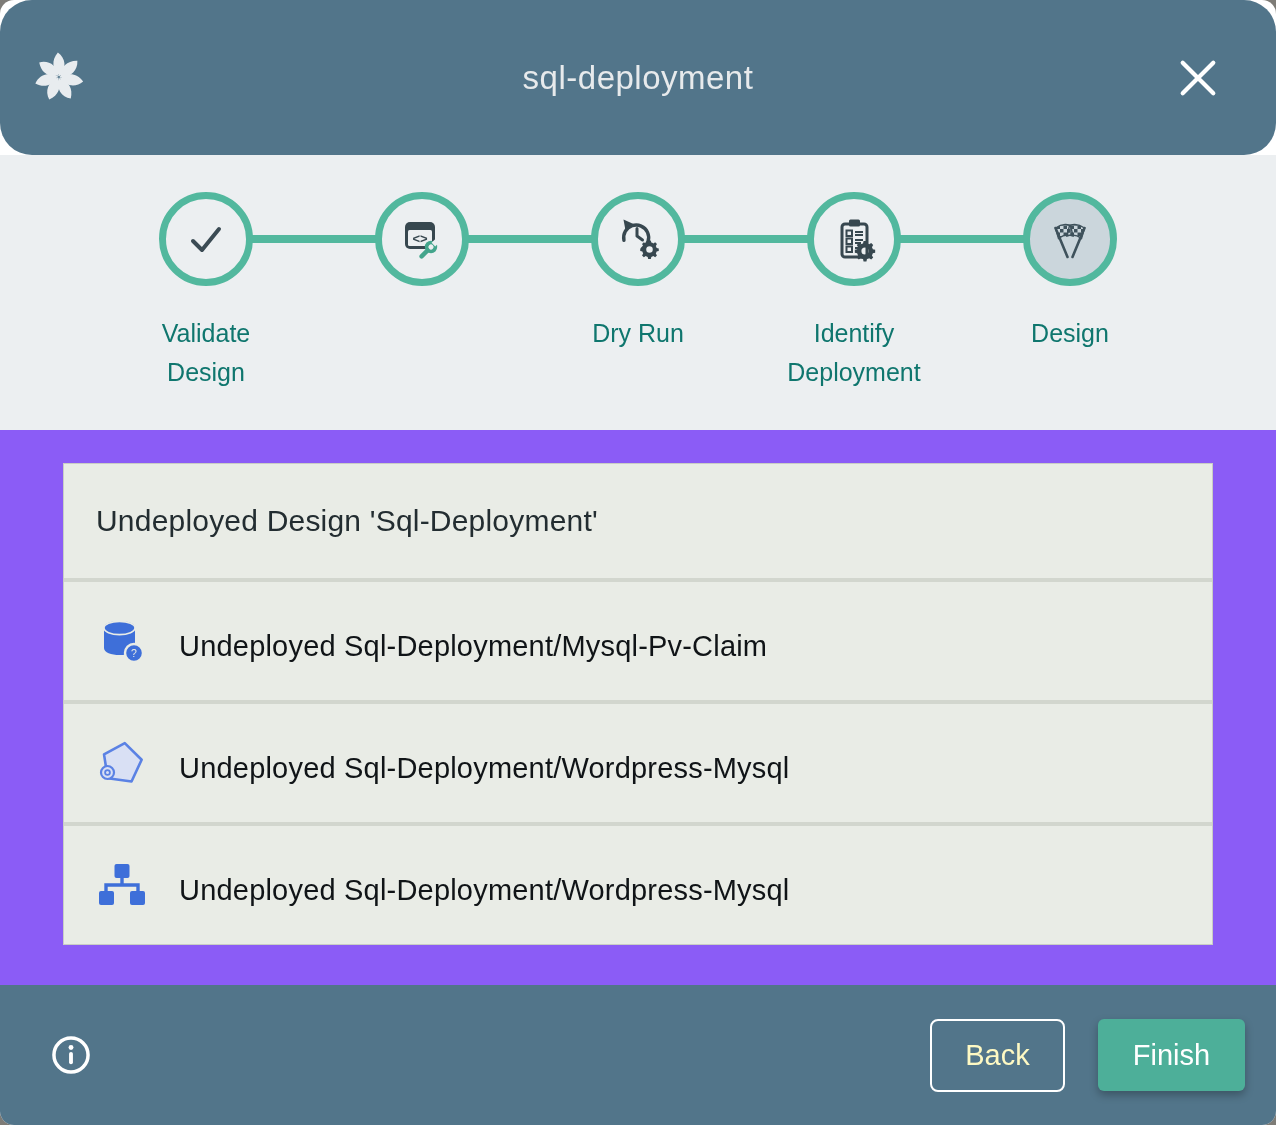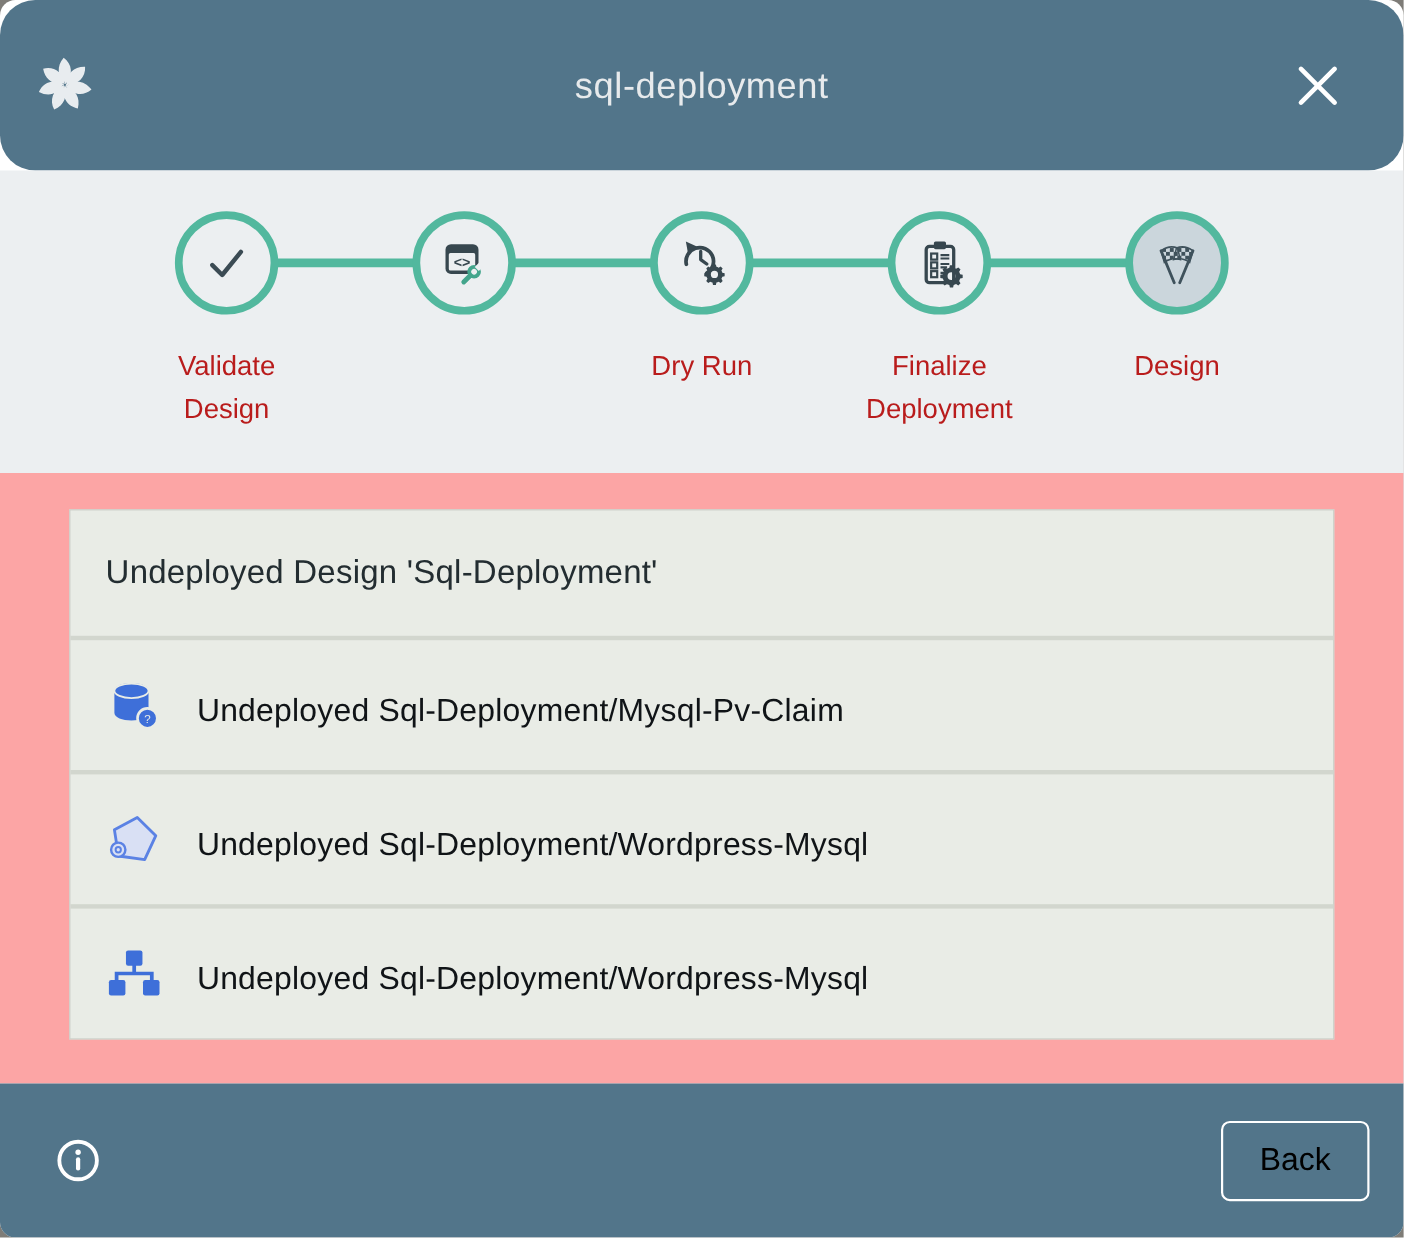--- a/index.html
+++ b/index.html
@@ -53,25 +53,25 @@
     border:7px solid #52B89E;
     background:#ECEFF1;
     display:flex;align-items:center;justify-content:center;
     position:relative;z-index:2;
     cursor:pointer;
   }
   .step-circle.active{background:#CBD6DC;}
   .step-label{
     margin-top:28px;max-width:170px;
     text-align:center;
-    font-size:25px;line-height:1.55;color:#b91c1c;
+    font-size:25px;line-height:1.55;color:#0f766e;
   }
   
   .content{
-    flex:1;background:#fca5a5;
+    flex:1;background:#8b5cf6;
     padding:33px 63px 0 63px;
   }
   .panel{
     border:1px solid #C9CDC5;
     background:#E9ECE6;
   }
   .panel-header{
     height:114px;display:flex;align-items:center;
     padding-left:32px;
     font-size:30px;color:#232d31;letter-spacing:.2px;
@@ -88,21 +88,21 @@
     height:140px;flex:0 0 auto;
     background:#52758A;
     display:flex;align-items:center;
     padding:0 31px 0 50px;box-sizing:border-box;
   }
   .info-btn{background:none;border:none;padding:0;width:42px;height:42px;cursor:pointer;}
   .back-btn{
     margin-left:auto;
     min-width:135px;height:73px;
     background:transparent;border:2px solid #ffffff;border-radius:8px;
-    color:#000000;font-size:29px;font-family:inherit;
+    color:#fef9c3;font-size:29px;font-family:inherit;
     padding:0 30px;cursor:pointer;
   }
   .finish-btn{
     margin-left:33px;
     min-width:147px;height:72px;
     background:#4DAF99;border:none;border-radius:6px;
     color:#ffffff;font-size:29px;font-family:inherit;
     padding:0 32px;cursor:pointer;
     box-shadow:0 4px 8px rgba(0,0,0,.28);
   }
@@ -205,21 +205,21 @@
                 <path d="M25 17 h8 M25 20 h8"></path>
                 <rect x="16.5" y="23.5" width="5.5" height="5.5"></rect>
                 <path d="M25 25 h8 M25 28 h6"></path>
                 <rect x="16.5" y="31.5" width="5.5" height="5.5"></rect>
                 <path d="M25 33 h5"></path>
               </g>
               <use href="#gear" transform="translate(35 36) scale(0.9)" fill="#37474F"></use>
             </svg>
           </span>
         </div>
-        <div class="step-label">Finalize Deployment</div>
+        <div class="step-label">Identify Deployment</div>
       </div>
 
       <div class="step">
         <div class="step-circle active">
           <span>
             <svg viewBox="0 0 48 48" width="48" height="48">
               <g stroke="#3F525C" stroke-width="2.6" stroke-linecap="round">
                 <path d="M21.5 42 L9.5 13"></path>
                 <path d="M26.5 42 L38.5 13"></path>
               </g>
@@ -287,15 +287,16 @@
 
   <div class="footer">
     <button class="info-btn" aria-label="info">
       <svg viewBox="0 0 48 48" width="42" height="42">
         <circle cx="24" cy="24" r="19.5" stroke="#ffffff" stroke-width="4" fill="none"></circle>
         <circle cx="24" cy="15.5" r="2.8" fill="#ffffff"></circle>
         <rect x="21.8" y="20.5" width="4.4" height="14" rx="2.2" fill="#ffffff"></rect>
       </svg>
     </button>
     <button class="back-btn">Back</button>
+    <button class="finish-btn">Finish</button>
   </div>
 
 </div>
 
 </body></html>

